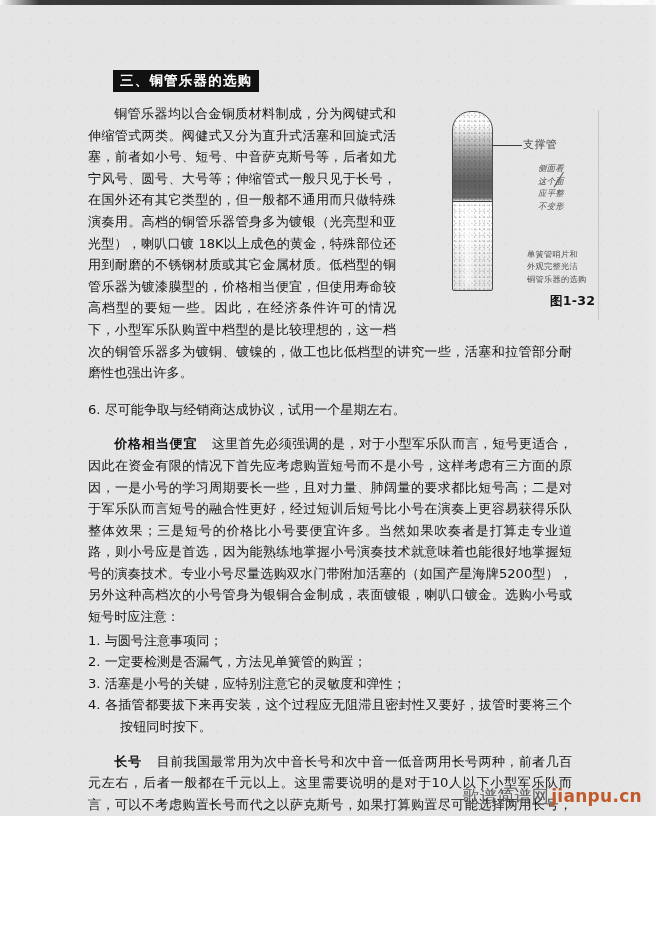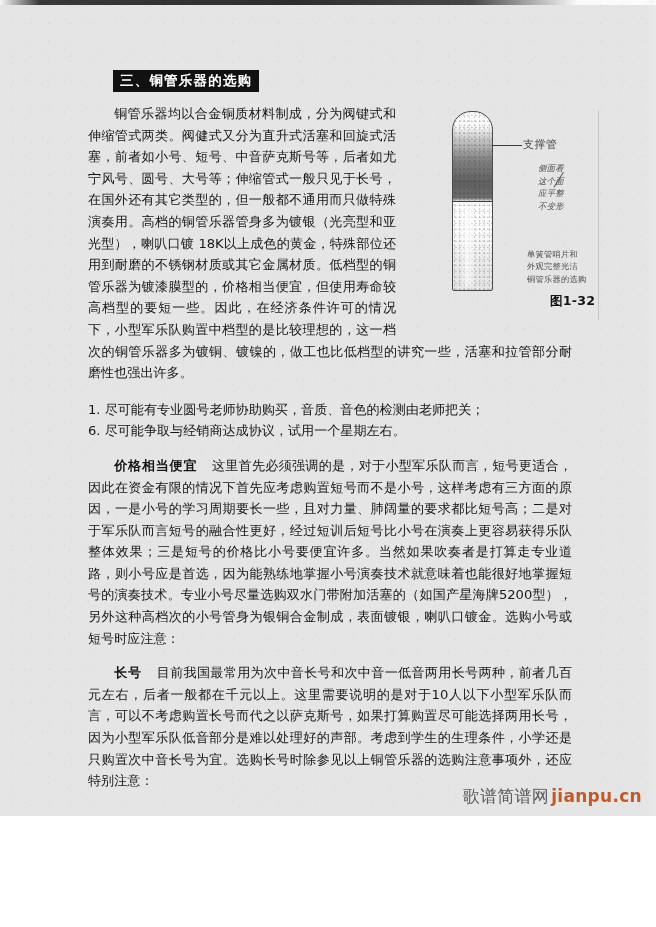--- a/index.html
+++ b/index.html
@@ -305,30 +305,35 @@
   <div class="content">
 
     <div class="figwrap"></div>
 
     <p class="para">铜管乐器均以合金铜质材料制成，分为阀键式和伸缩管式两类。阀健式又分为直升式活塞和回旋式活塞，前者如小号、短号、中音萨克斯号等，后者如尤宁风号、圆号、大号等；伸缩管式一般只见于长号，在国外还有其它类型的，但一般都不通用而只做特殊演奏用。高档的铜管乐器管身多为镀银（光亮型和亚光型），喇叭口镀 18K以上成色的黄金，特殊部位还用到耐磨的不锈钢材质或其它金属材质。低档型的铜管乐器为镀漆膜型的，价格相当便宜，但使用寿命较高档型的要短一些。因此，在经济条件许可的情况下，小型军乐队购置中档型的是比较理想的，这一档次的铜管乐器多为镀铜、镀镍的，做工也比低档型的讲究一些，活塞和拉管部分耐磨性也强出许多。</p>
 
     <div class="spacer-para"></div>
 
 
     <ol class="numlist">
-      <li>1. 尽可能有专业圆号老师协助购买，音质、音色的检测由老师把关；</li>
       <li>6. 尽可能争取与经销商达成协议，试用一个星期左右。</li>
     </ol>
 
     <div class="spacer-para"></div>
 
     <p class="para">
       <span class="lead">价格相当便宜</span><span class="lead-gap"></span><span>这里首先必须强调的是，对于小型军乐队而言，短号更适合，因此在资金有限的情况下首先应考虑购置短号而不是小号，这样考虑有三方面的原因，一是小号的学习周期要长一些，且对力量、肺阔量的要求都比短号高；二是对于军乐队而言短号的融合性更好，经过短训后短号比小号在演奏上更容易获得乐队整体效果；三是短号的价格比小号要便宜许多。当然如果吹奏者是打算走专业道路，则小号应是首选，因为能熟练地掌握小号演奏技术就意味着也能很好地掌握短号的演奏技术。专业小号尽量选购双水门带附加活塞的（如国产星海牌5200型），另外这种高档次的小号管身为银铜合金制成，表面镀银，喇叭口镀金。选购小号或短号时应注意：</span>
     </p>
 
+    <ol class="numlist">
+      <li>1. 与圆号注意事项同；</li>
+      <li>2. 一定要检测是否漏气，方法见单簧管的购置；</li>
+      <li>3. 活塞是小号的关键，应特别注意它的灵敏度和弹性；</li>
+      <li class="list-indent">4. 各插管都要拔下来再安装，这个过程应无阻滞且密封性又要好，拔管时要将三个按钮同时按下。</li>
+    </ol>
 
     <div class="spacer-para"></div>
 
     <p class="para">
       <span class="lead">长号</span><span class="lead-gap"></span><span>目前我国最常用为次中音长号和次中音一低音两用长号两种，前者几百元左右，后者一般都在千元以上。这里需要说明的是对于10人以下小型军乐队而言，可以不考虑购置长号而代之以萨克斯号，如果打算购置尽可能选择两用长号，因为小型军乐队低音部分是难以处理好的声部。考虑到学生的生理条件，小学还是只购置次中音长号为宜。选购长号时除参见以上铜管乐器的选购注意事项外，还应特别注意：</span>
     </p>
   </div>
 
   <div class="page-number">21</div>
 

